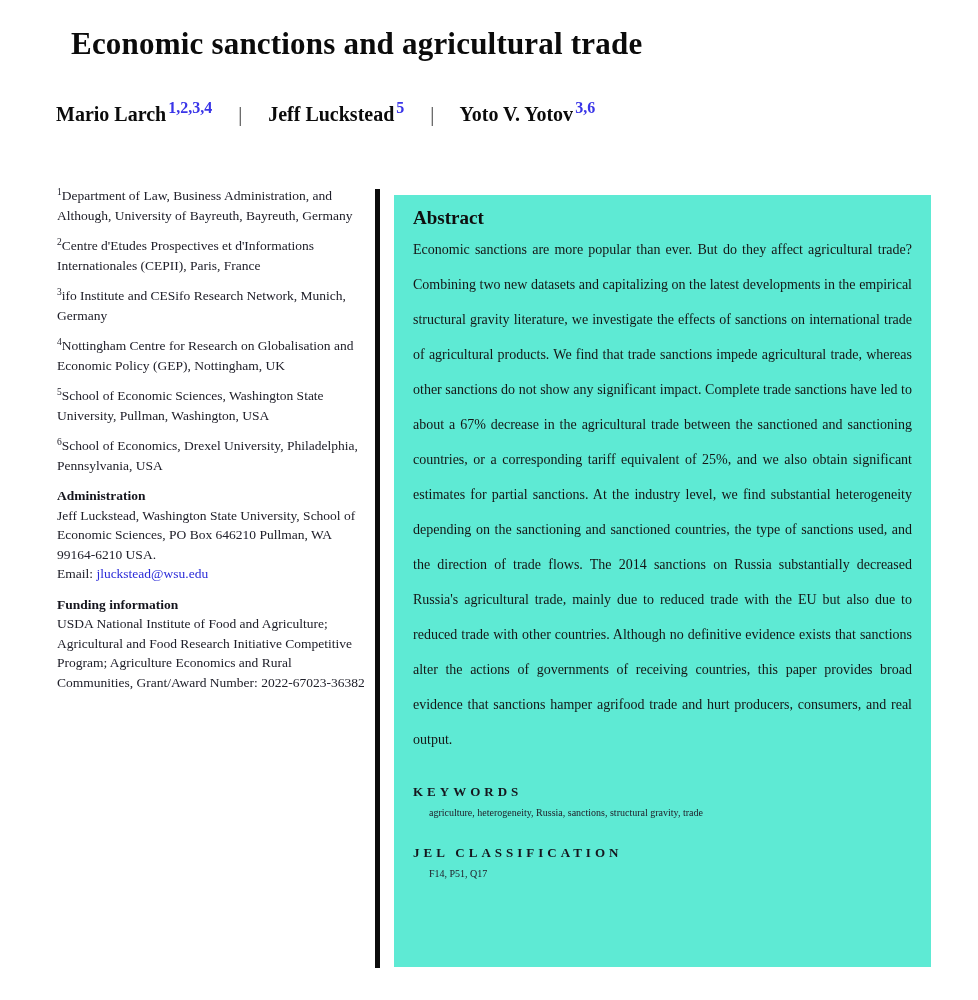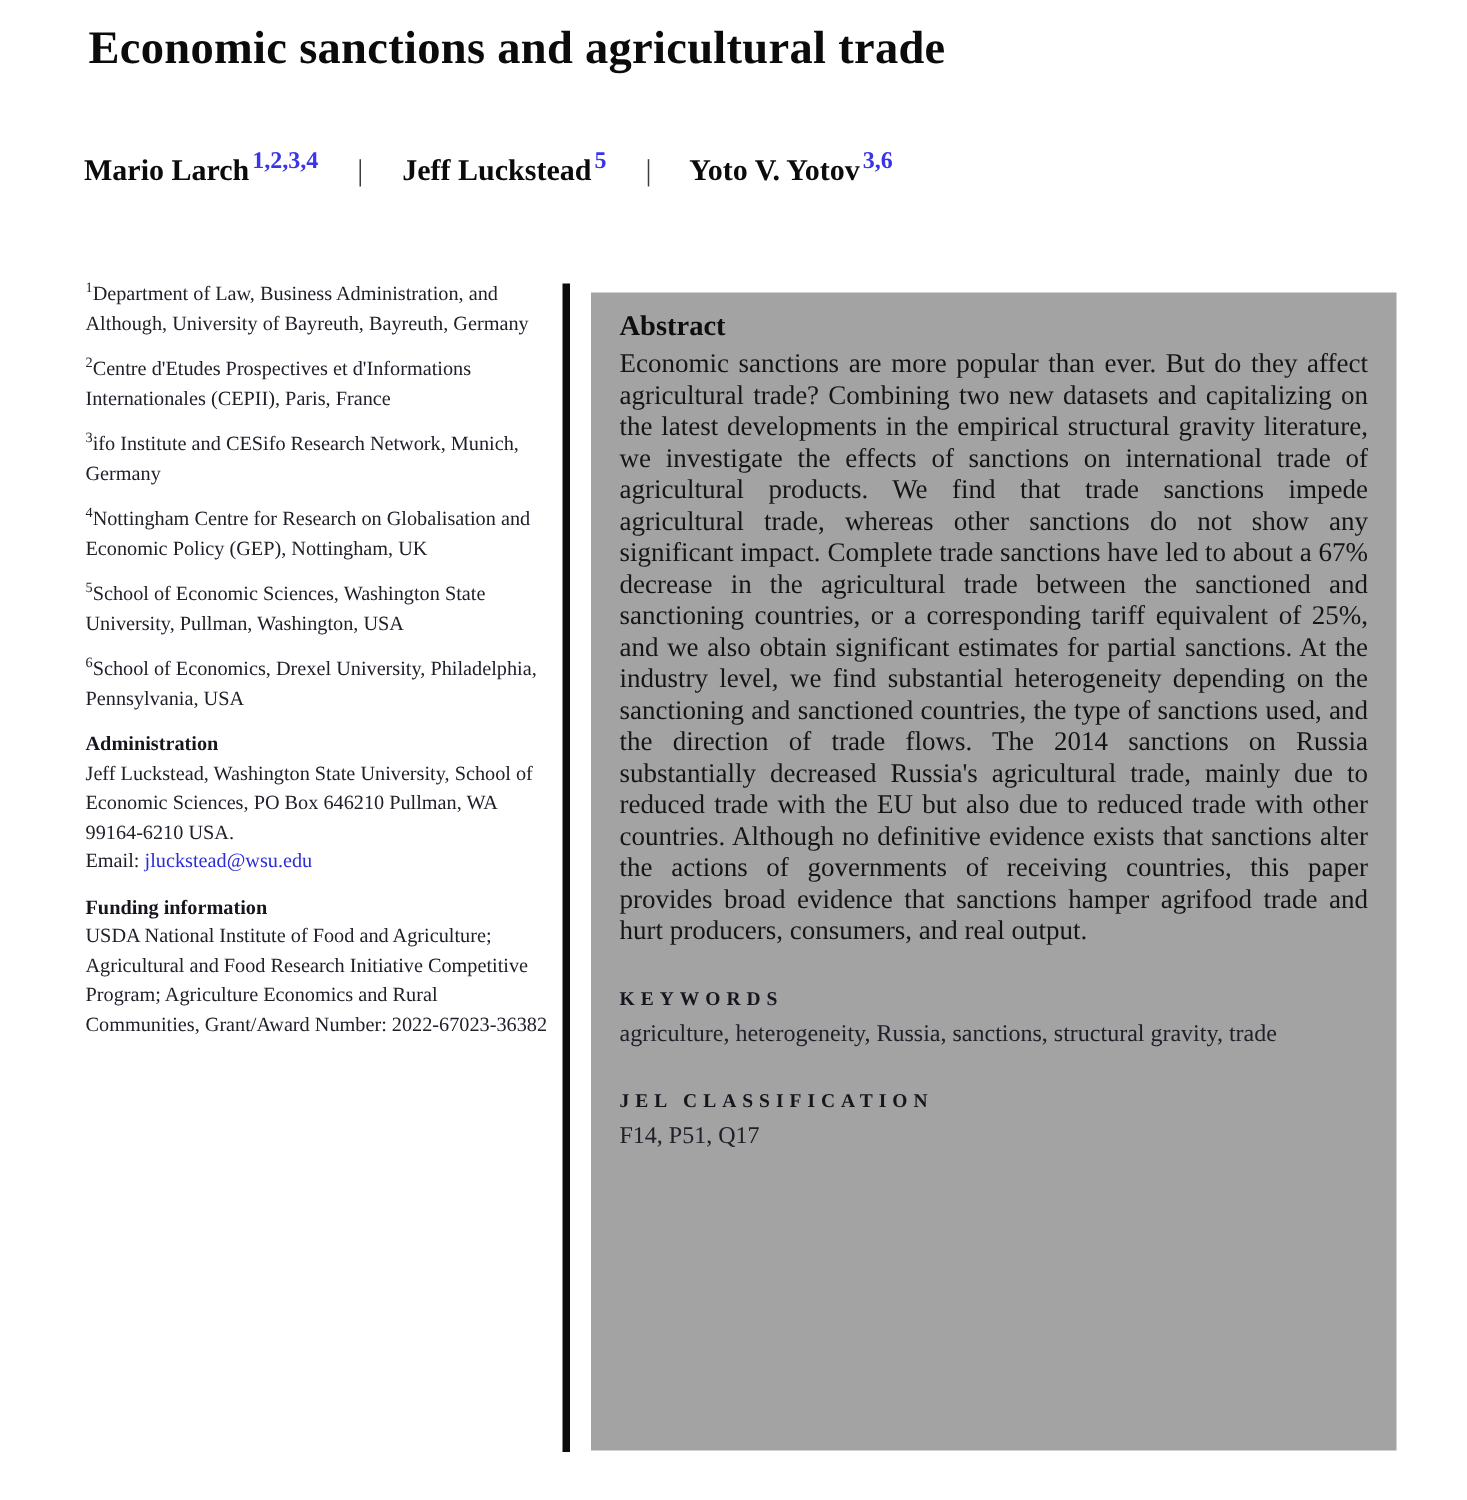--- a/index.html
+++ b/index.html
@@ -12,21 +12,21 @@
     height: 1000px;
     position: relative;
     font-family: "Liberation Serif", serif;
     color: #111111;
     overflow: hidden;
   }
   .title {
     position: absolute;
     left: 55px;
     top: 10px;
-    margin: 4px;
+    margin: 16px;
     font-size: 31px;
     font-weight: 700;
     color: #0b0b0b;
     letter-spacing: 0.2px;
   }
   .authors {
     position: absolute;
     left: 56px;
     top: 99px;
     font-size: 20px;
@@ -74,50 +74,50 @@
     width: 5px;
     height: 779px;
     background: #0c0c0c;
   }
   .abstract-box {
     position: absolute;
     left: 394px;
     top: 195px;
     width: 537px;
     height: 772px;
-    background: #a3a3a3;
+    background: #5eead4;
     box-sizing: border-box;
     padding: 12px 19px 0 19px;
     overflow: hidden;
   }
   .abstract-heading {
     font-size: 19px;
     font-weight: 700;
     margin: 0 0 3px 0;
     color: #0e0e0e;
   }
   .abstract-text {
-    font-size: 18px;
-    line-height: 21px;
+    font-size: 14px;
+    line-height: 35px;
     text-align: justify;
     margin: 0;
     color: #151515;
     hyphens: auto;
     -webkit-hyphens: auto;
   }
   .caps-heading {
     font-size: 13px;
     font-weight: 700;
     letter-spacing: 4px;
     margin: 27px 0 0 0;
     color: #15151d;
   }
   .meta-text {
-    font-size: 16px;
-    margin: 7px 0 0 0;
+    font-size: 10px;
+    margin: 7px 0 0 16px;
     color: #20202a;
   }
 </style>
 </head>
 <body>
 
 <h1 class="title">Economic sanctions and agricultural trade</h1>
 
 <div class="authors">
   <span><span>Mario Larch</span><sup>1,2,3,4</sup></span>

